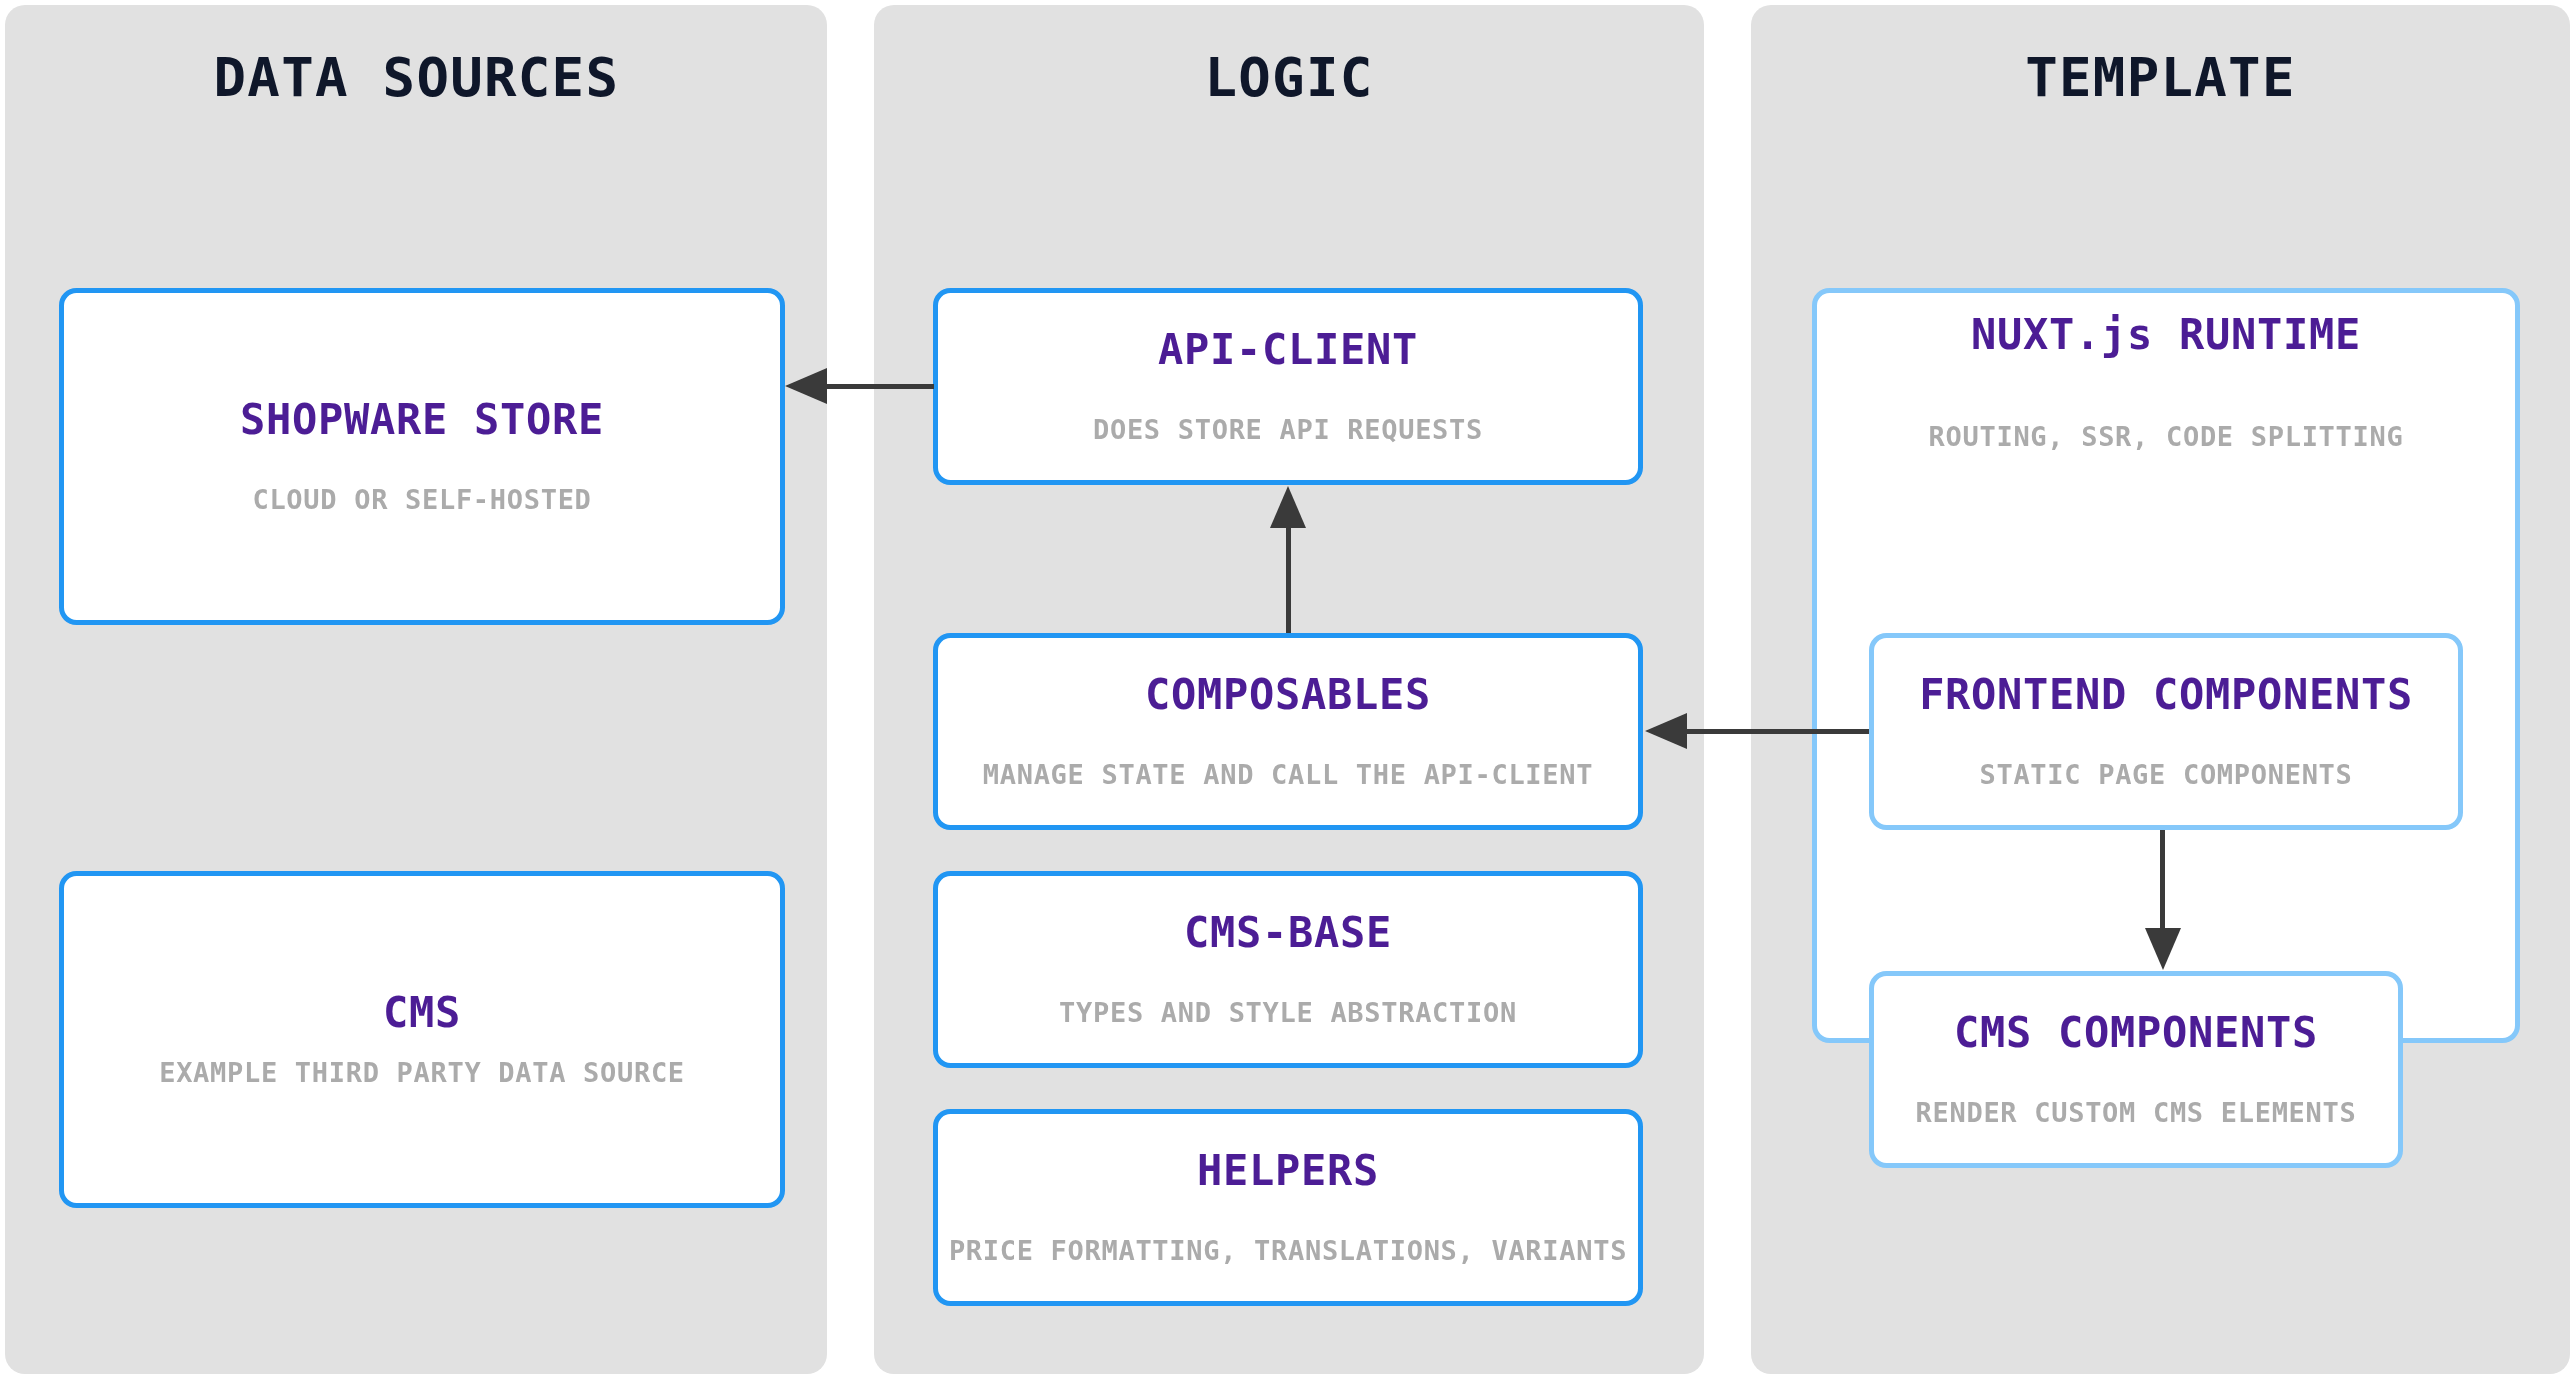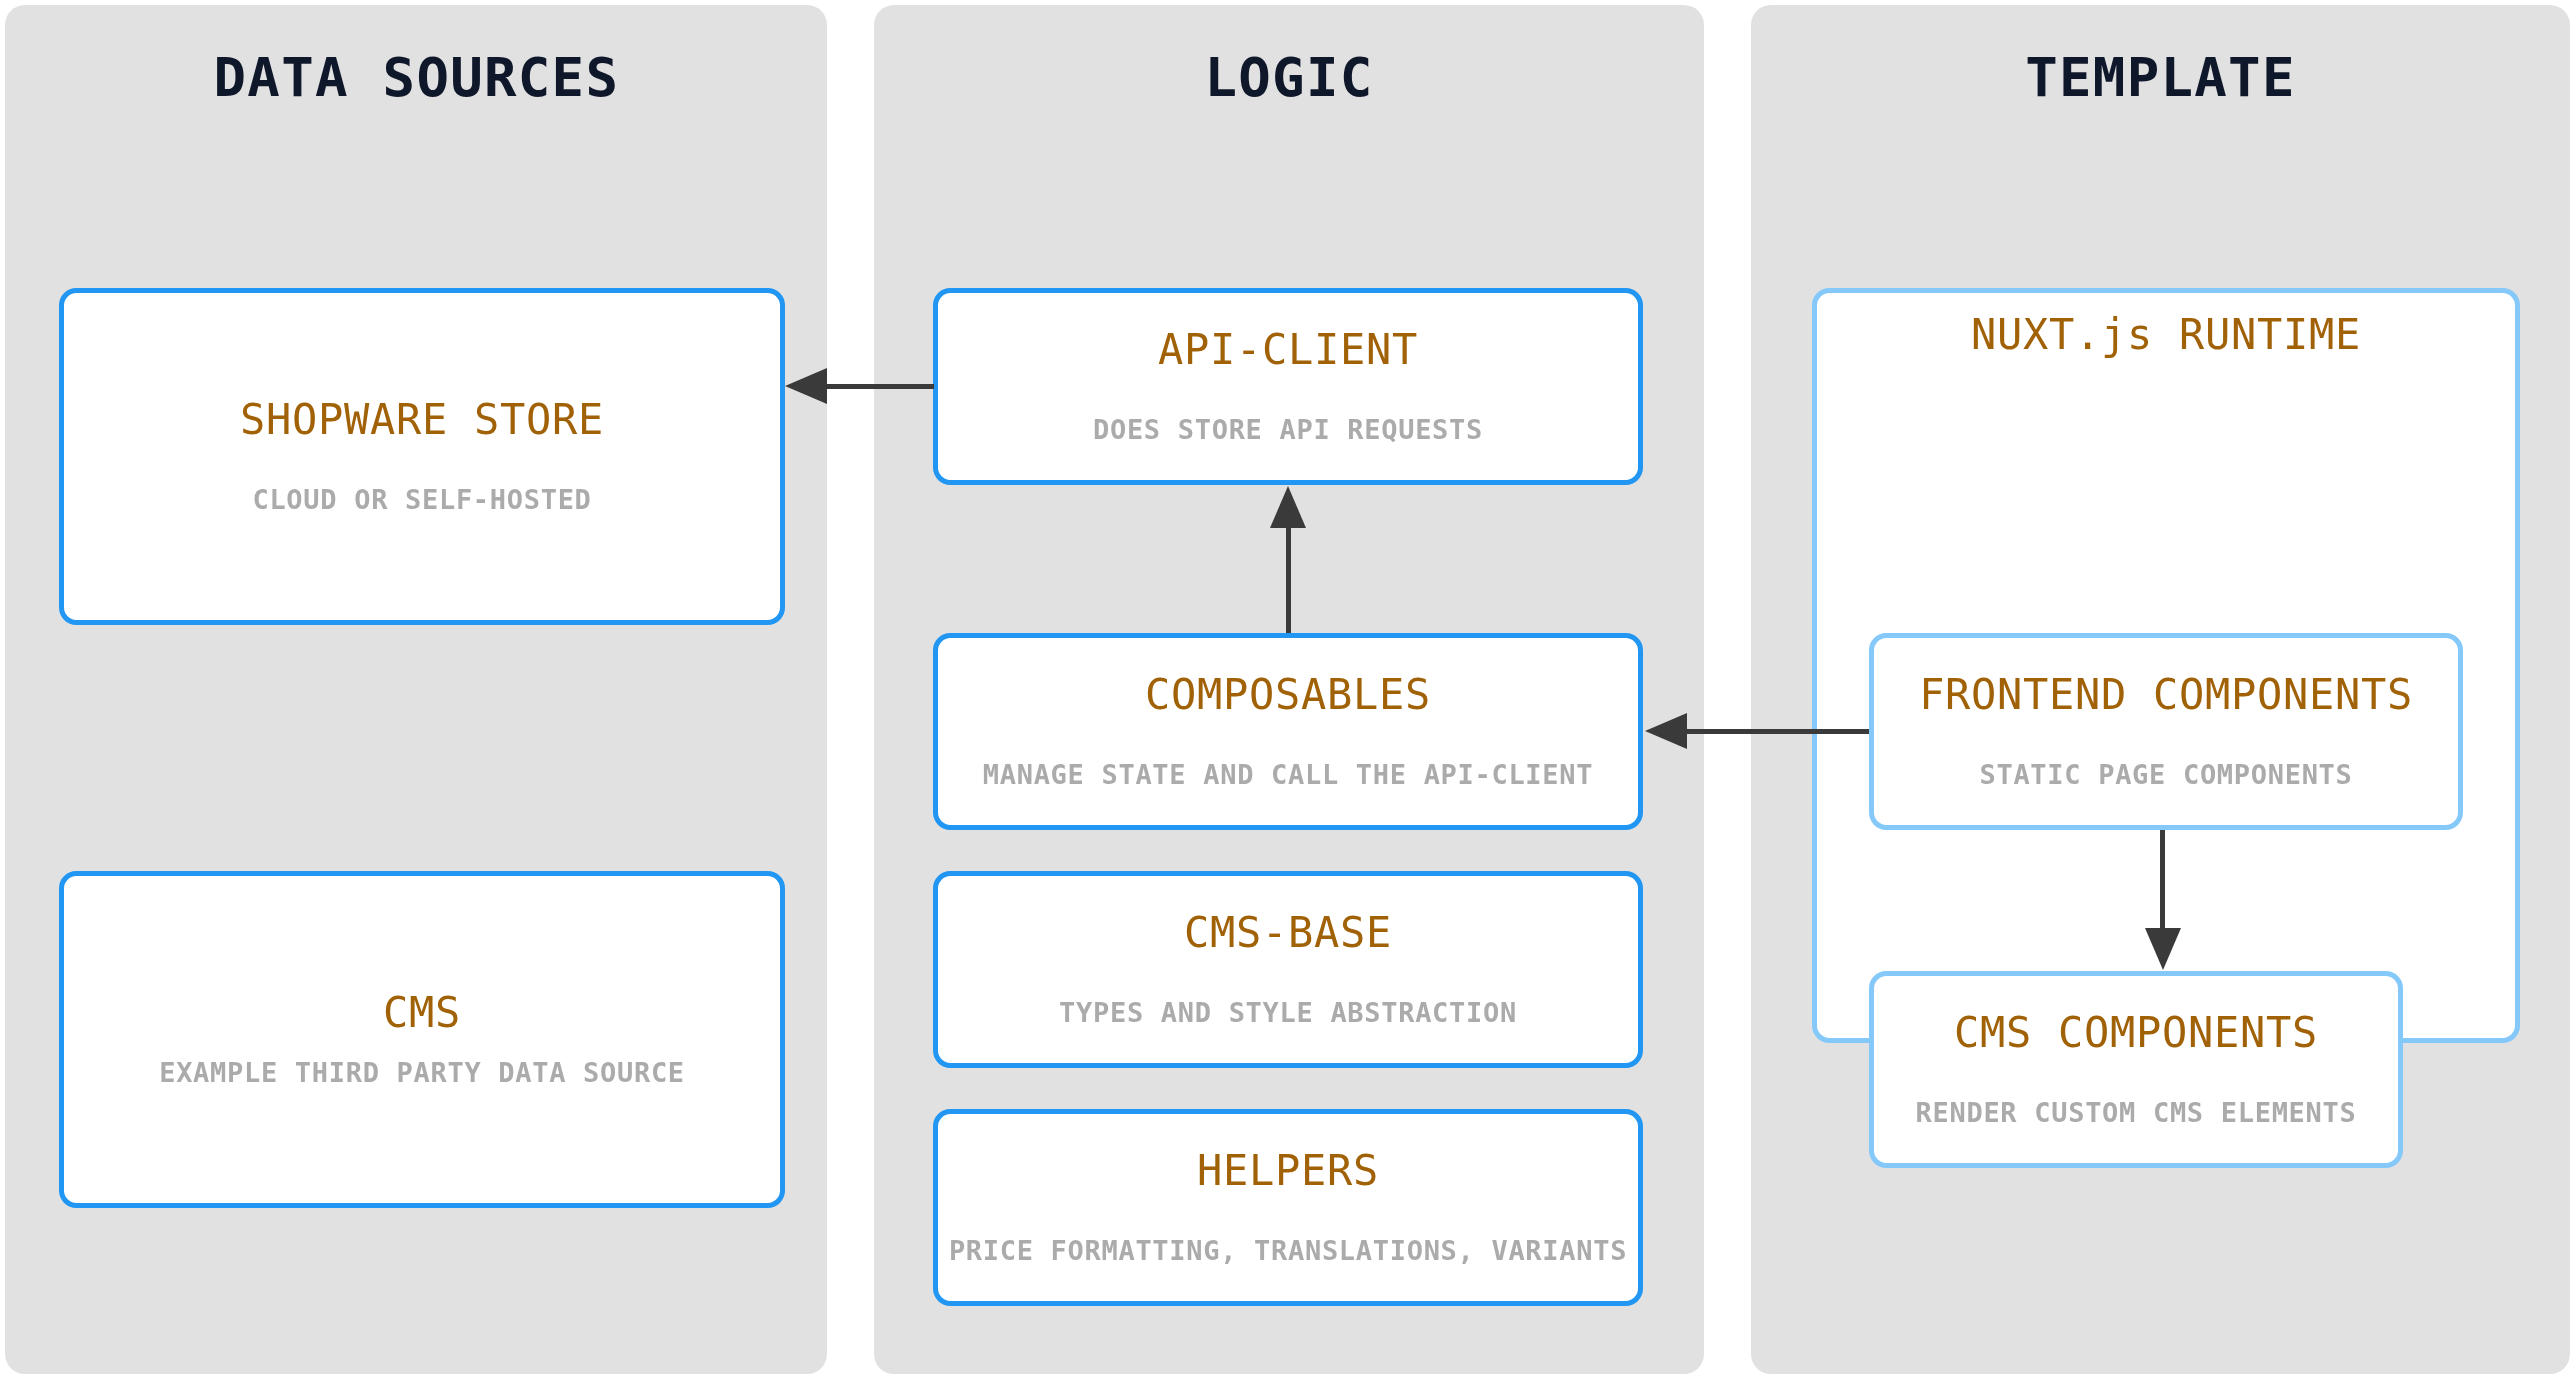--- a/index.html
+++ b/index.html
@@ -12,21 +12,21 @@
   .panel-3{left:1751px;width:819px;}
 
   .panel-title{position:absolute;top:46px;left:0;width:100%;text-align:center;
     font-size:54px;font-weight:bold;color:#0f172a;letter-spacing:1.3px;line-height:1;}
 
   .node{position:absolute;background:#ffffff;border:5.4px solid #2196f3;border-radius:17.4px;
     box-sizing:border-box;display:flex;flex-direction:column;align-items:center;
     justify-content:center;gap:40px;text-align:center;}
   .node.light{border-color:#85c8fa;}
 
-  .node-title{font-size:42px;font-weight:normal;color:#a16207;line-height:1.15;letter-spacing:0.7px;}
+  .node-title{font-size:42px;font-weight:bold;color:#4c1d95;line-height:1.15;letter-spacing:0.7px;}
   .node-subtitle{font-size:27px;font-weight:bold;color:#ababab;line-height:1.2;letter-spacing:0.7px;}
 
   
   .box-shopware{left:59px;top:288px;width:726px;height:337px;}
   .box-cms{left:59px;top:871px;width:726px;height:337px;gap:20px;}
 
   
   .box-api{left:933px;top:288px;width:710px;height:197px;}
   .box-composables{left:933px;top:633px;width:710px;height:197px;}
   .box-cmsbase{left:933px;top:871px;width:710px;height:197px;}
@@ -103,20 +103,21 @@
     <div class="node-subtitle">PRICE FORMATTING, TRANSLATIONS, VARIANTS</div>
   </div>
 
   <div class="node box-cmsbase">
     <div class="node-title">CMS-BASE</div>
     <div class="node-subtitle">TYPES AND STYLE ABSTRACTION</div>
   </div>
 
   <div class="node light box-nuxt">
     <div class="node-title">NUXT.js RUNTIME</div>
+    <div class="node-subtitle">ROUTING, SSR, CODE SPLITTING</div>
   </div>
 
   <div class="node light box-frontend">
     <div class="node-title">FRONTEND COMPONENTS</div>
     <div class="node-subtitle">STATIC PAGE COMPONENTS</div>
   </div>
 
   <div class="node light box-cmscomp">
     <div class="node-title">CMS COMPONENTS</div>
     <div class="node-subtitle">RENDER CUSTOM CMS ELEMENTS</div>

